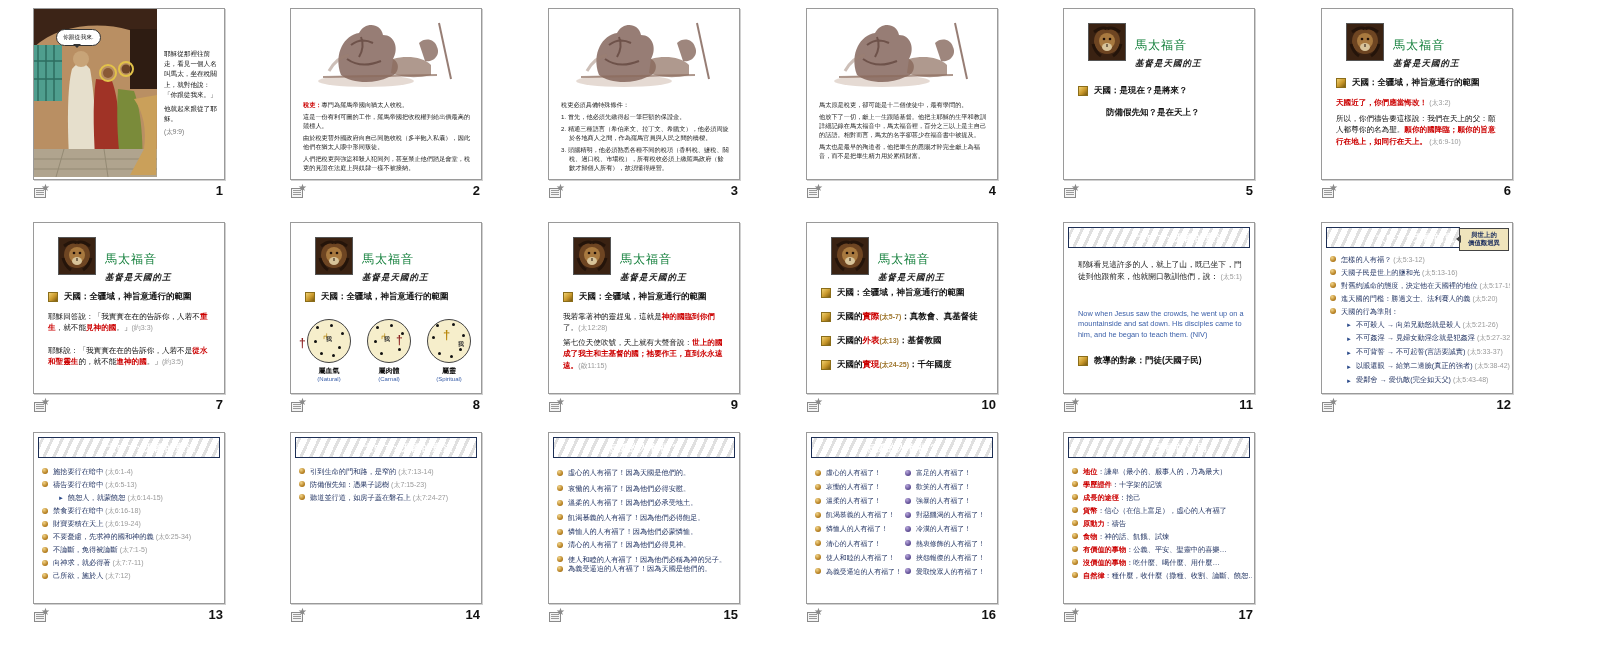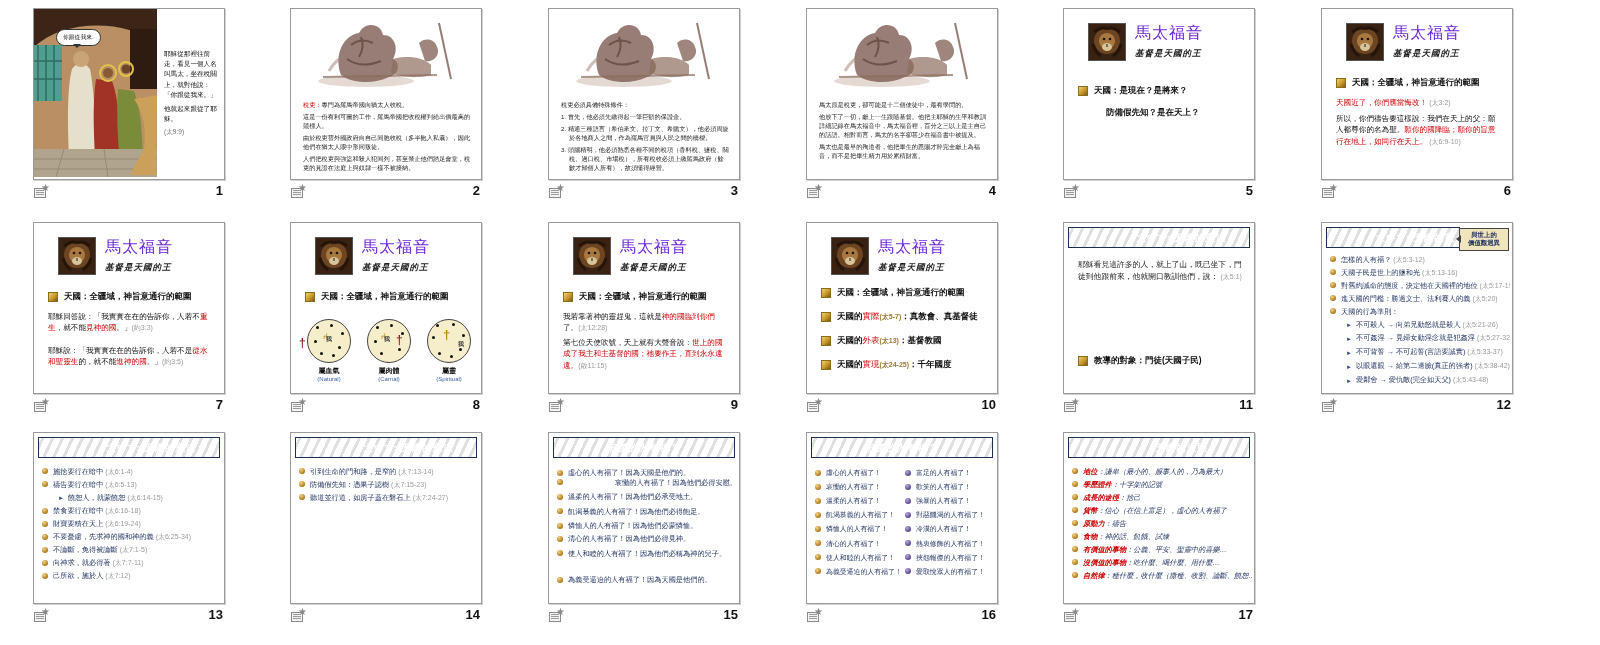--- a/index.html
+++ b/index.html
@@ -9,27 +9,27 @@
          box-shadow:1px 1px 0 #d0d0d0;overflow:hidden;}
   .num{position:absolute;left:0;top:175px;width:190px;text-align:right;font-weight:bold;font-size:13px;color:#111;}
   .ind{position:absolute;left:1px;top:177px;width:22px;height:14px;}
   .ind .pg{position:absolute;left:0;top:3px;width:10px;height:8px;border:1px solid #8a8a8a;background:#f4f4f4;}
   .ind .pg i{display:block;height:1px;background:#9a9a9a;margin:1px 1px 0 1px;}
   .ind .st{position:absolute;left:7px;top:-3px;font-size:10px;color:#8a8a8a;font-style:normal;}
   
   .hd{position:absolute;left:24px;top:14px;display:flex;}
   .lion{width:36px;height:36px;border:1px solid #555;flex:0 0 auto;}
   .hdt{margin-left:9px;}
-  .ht{font-size:16px;color:#6d28d9;letter-spacing:1px;}
+  .ht{font-size:12px;color:#15803d;letter-spacing:1px;margin-top:14px;}
   .hs{font-size:8.5px;font-weight:bold;font-style:italic;color:#222;margin-top:4px;letter-spacing:1px;}
   .kb{position:absolute;left:14px;display:flex;align-items:flex-start;font-size:8.5px;font-weight:bold;color:#111;white-space:nowrap;}
   .sq{flex:0 0 auto;width:8px;height:8px;margin:1px 6px 0 0;border:1px solid #8a6d1a;
       background:linear-gradient(135deg,#f0d070 0%,#c8972a 55%,#7a5a10 100%);}
   .bp{position:absolute;left:14px;width:164px;font-size:7.6px;line-height:1.5;color:#111;}
-  .red{color:#cc0000;font-weight:normal;}
+  .red{color:#cc0000;font-weight:bold;}
   .rf{color:#9a9a9a;font-size:7px;}
   .rft{color:#a07830;font-size:7px;}
   
   .bar{position:absolute;left:4px;top:4px;right:4px;height:19px;border:1px solid #1d2f55;color:#fff;
        font-weight:bold;font-size:9.5px;text-align:center;line-height:19px;letter-spacing:1px;}
   .bar.blue{background:linear-gradient(180deg,#3f6cb4 0%,#27508f 60%,#1d3f78 100%);padding-left:45px;}
   .bar.green{background:linear-gradient(180deg,#2e6e50 0%,#1d5038 60%,#153f2c 100%);}
   .bar.tex{background-image:repeating-linear-gradient(115deg,rgba(255,255,255,0.10) 0 2px,rgba(0,0,0,0.12) 2px 5px,transparent 5px 9px);}
   
   .lst{position:absolute;left:8px;right:2px;}
@@ -484,20 +484,21 @@
         </span>
         <span class="st">★</span>
       </div>
     <div class="num">10</div>
   </div>
 
   <div class="cell" style="left:1063px;top:222px;">
     <div class="thumb">
       <div class="bar blue tex">太5-7：天國的憲法</div>
       <div class="s11p"><span>耶穌看見這許多的人，就上了山，既已坐下，門徒到他跟前來，他就開口教訓他們，說：</span> <span class="rf">(太5:1)</span></div>
+      <div class="s11e">Now when Jesus saw the crowds, he went up on a mountainside and sat down. His disciples came to him, and he began to teach them. (NIV)</div>
       <div class="kb s11b" style="left:14px;">
           <span class="sq"></span>
           <span>教導的對象：門徒(天國子民)</span>
         </div>
     </div>
     <div class="ind">
         <span class="pg">
           <i></i>
           <i></i>
           <i></i>
@@ -651,21 +652,21 @@
   </div>
 
   <div class="cell" style="left:548px;top:432px;">
     <div class="thumb">
       <div class="bar green tex">怎樣的人有福？</div>
       <div class="lst" style="top:30px;">
         <div class="li" style="margin-top:5px;">
             <span class="ball"></span>
             <span>虛心的人有福了！因為天國是他們的。</span>
           </div>
-        <div class="li" style="margin-top:0;justify-content:space-between;">
+        <div class="li" style="margin-top:6px;">
             <span class="ball"></span>
             <span>哀慟的人有福了！因為他們必得安慰。</span>
           </div>
         <div class="li" style="margin-top:5px;">
             <span class="ball"></span>
             <span>溫柔的人有福了！因為他們必承受地土。</span>
           </div>
         <div class="li" style="margin-top:5px;text-align:right;">
             <span class="ball"></span>
             <span>飢渴慕義的人有福了！因為他們必得飽足。</span>
@@ -675,21 +676,21 @@
             <span>憐恤人的人有福了！因為他們必蒙憐恤。</span>
           </div>
         <div class="li" style="">
             <span class="ball"></span>
             <span>清心的人有福了！因為他們必得見神。</span>
           </div>
         <div class="li" style="margin-top:5px;">
             <span class="ball"></span>
             <span>使人和睦的人有福了！因為他們必稱為神的兒子。</span>
           </div>
-        <div class="li" style="margin-top:17px;">
+        <div class="li" style="margin-top:0;">
             <span class="ball"></span>
             <span>為義受逼迫的人有福了！因為天國是他們的。</span>
           </div>
       </div>
     </div>
     <div class="ind">
         <span class="pg">
           <i></i>
           <i></i>
           <i></i>
@@ -780,21 +781,21 @@
           <i></i>
         </span>
         <span class="st">★</span>
       </div>
     <div class="num">16</div>
   </div>
 
   <div class="cell" style="left:1063px;top:432px;">
     <div class="thumb">
       <div class="bar blue tex">天國的法則</div>
-      <div class="lst" style="top:30px;font-style:italic;">
+      <div class="lst" style="top:30px;">
         <div class="li">
             <span class="ball"></span>
             <span><span class="s17lead">地位</span><span>：謙卑（最小的、服事人的，乃為最大）</span></span>
           </div>
         <div class="li">
             <span class="ball"></span>
             <span><span class="s17lead">學歷證件</span><span>：十字架的記號</span></span>
           </div>
         <div class="li">
             <span class="ball"></span>

